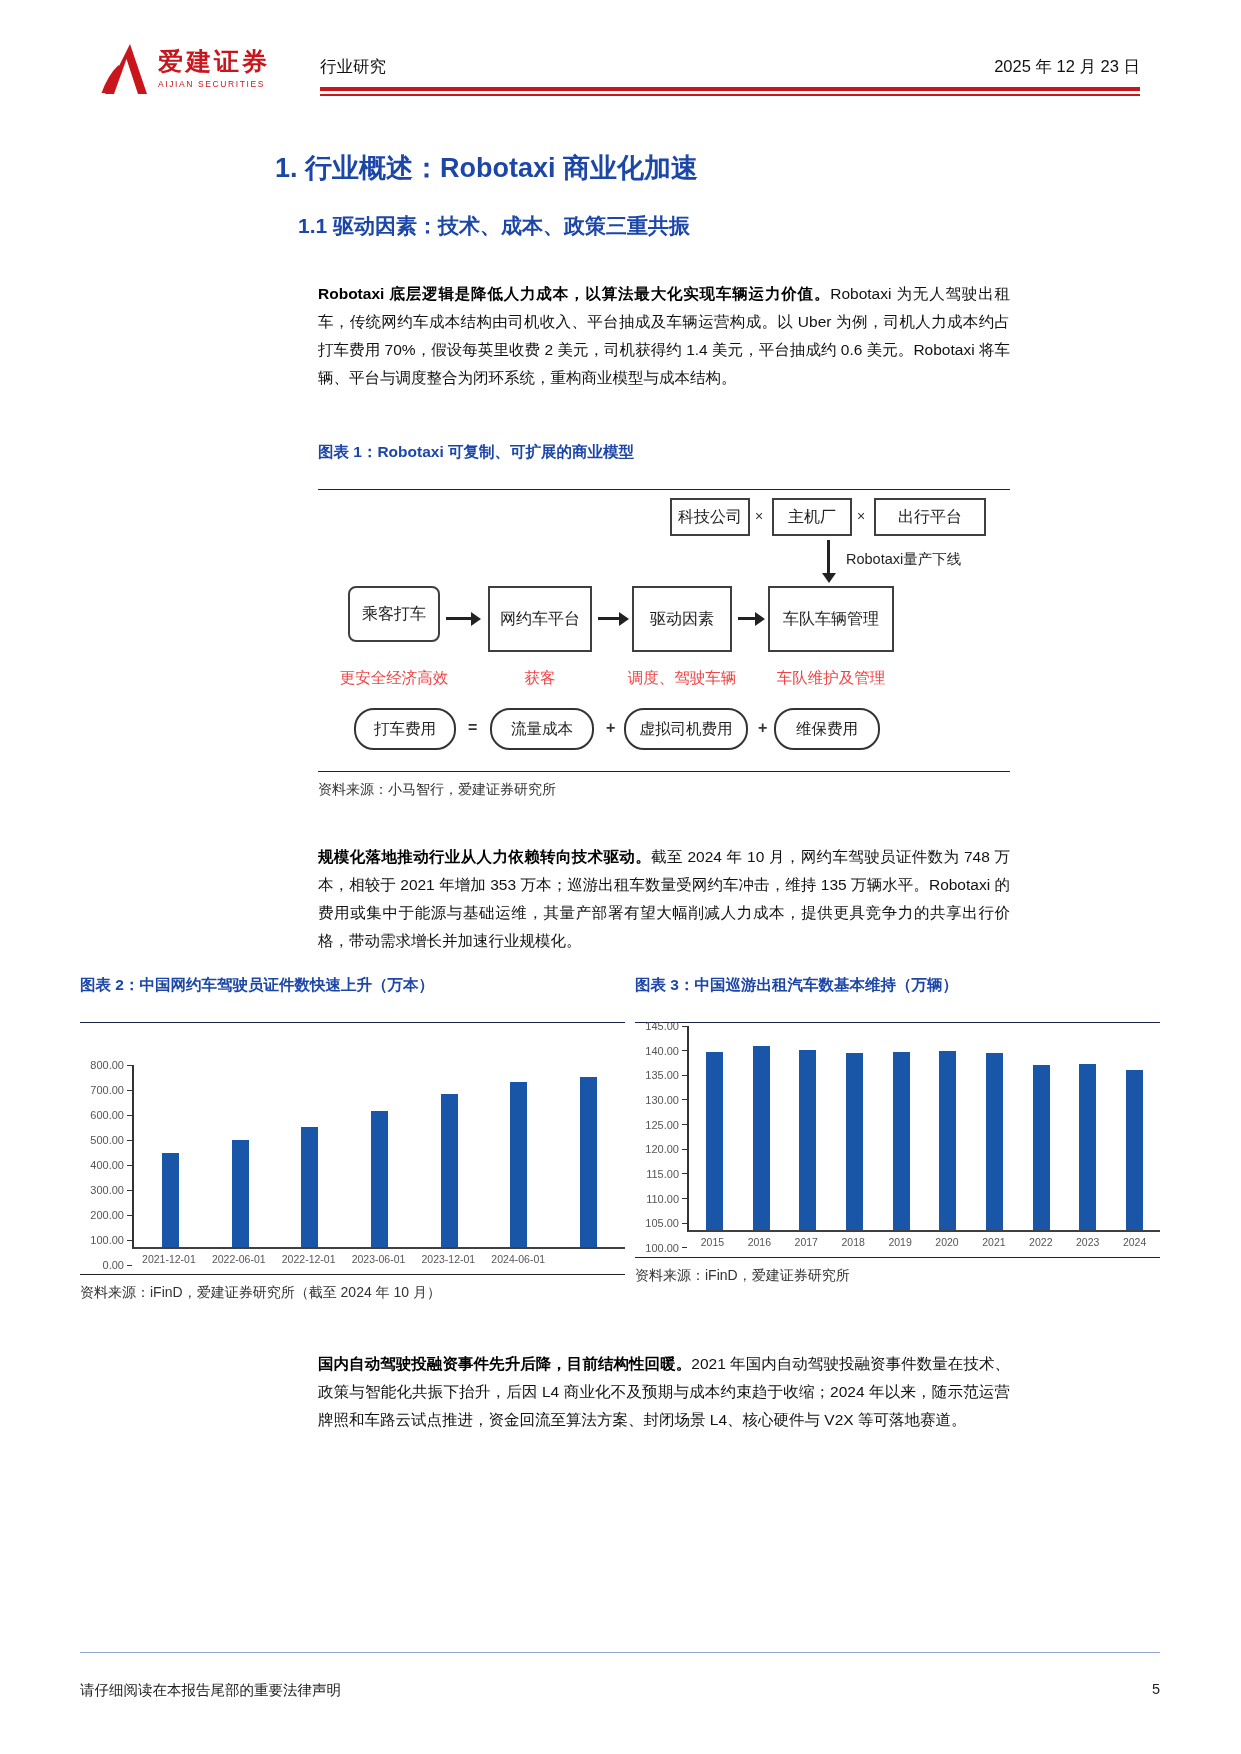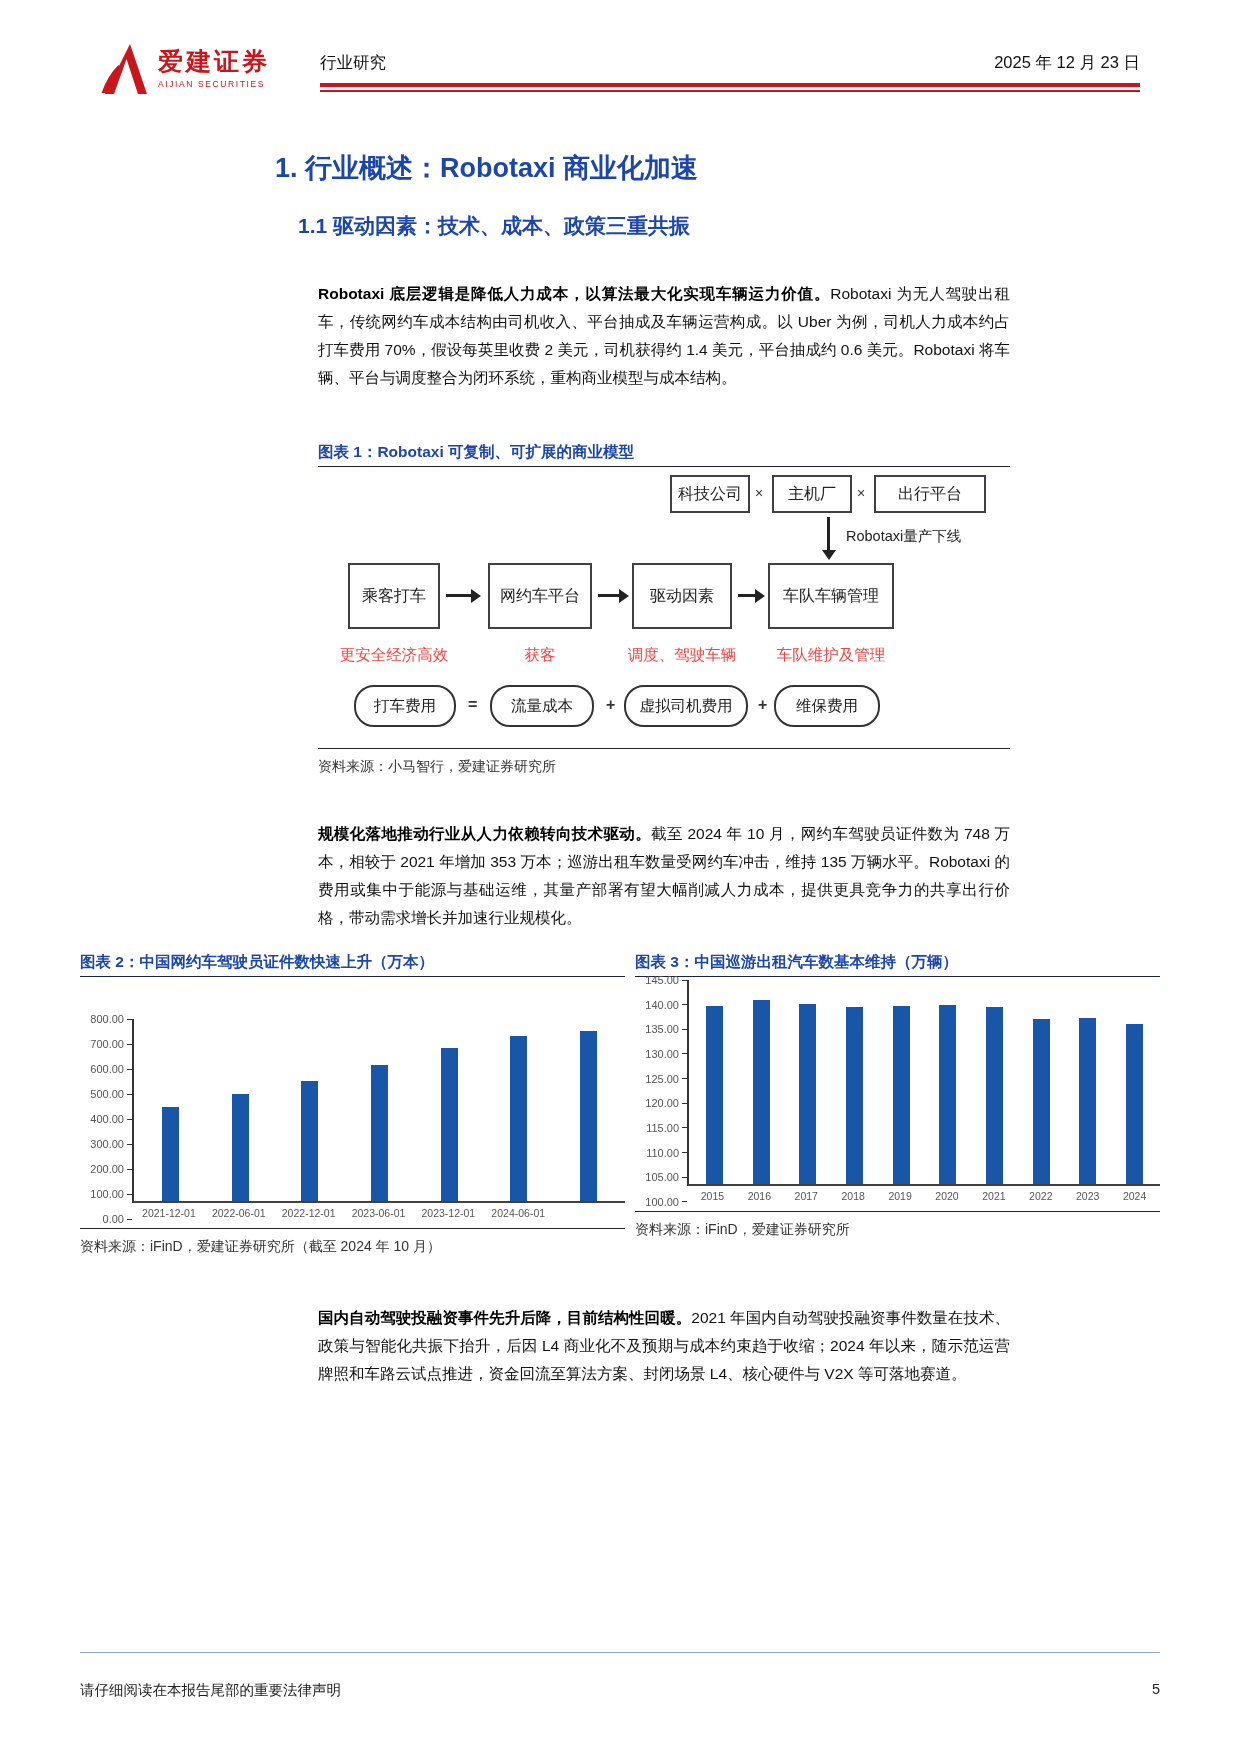--- a/index.html
+++ b/index.html
@@ -1,42 +1,42 @@
 <!DOCTYPE html>
 <html><head>
 <meta charset="utf-8">
 <style>
   html,body{margin:0;padding:0;background:#e8e8e8;}
   .page{
     position:relative;width:1241px;height:1754px;background:#fff;margin:0 auto;
     font-family:"Liberation Sans","DejaVu Sans",sans-serif;color:#1a1a1a;overflow:hidden;
   }
   
-  .header{display:flex;align-items:center;padding:42px 101px 0 100px;}
+  .header{display:flex;align-items:flex-end;padding:42px 101px 0 100px;}
   .logo{display:flex;align-items:center;width:220px;gap:8px;}
   .logo-mark{width:50px;height:54px;flex:0 0 auto;}
   .logo-text{display:flex;flex-direction:column;line-height:1;}
   .logo-cn{font-size:25px;font-weight:bold;color:#c9161d;letter-spacing:3px;}
   .logo-en{font-size:8.5px;color:#c9161d;letter-spacing:1.6px;margin-top:6px;}
   .header-right{flex:1;padding-top:6px;}
   .header-row{display:flex;justify-content:space-between;align-items:baseline;font-size:16.5px;color:#111;}
   .red-rules{margin-top:9px;}
   .red-rule-1{height:4px;background:#c9161d;}
   .red-rule-2{height:2px;background:#c9161d;margin-top:3px;}
   
   .h1{margin:54px 0 16px 275px;font-size:27px;font-weight:bold;color:#1c46a8;}
   .h2{margin:26px 0 0 298px;font-size:21px;font-weight:bold;color:#1c46a8;}
   
   .para{width:692px;margin-left:318px;font-size:15.5px;line-height:28px;text-align:justify;color:#111;}
   .para strong{color:#000;}
   .p1{margin-top:40px;}
   .p2{margin-top:44px;}
   .p3{margin-top:48px;}
   
-  .fig-title{font-size:15.5px;font-weight:bold;color:#1c46a8;padding-bottom:3px;border-bottom:1.7px solid #1b2140;}
+  .fig-title{font-size:15.5px;font-weight:bold;color:#1c46a8;padding-bottom:26px;border-bottom:1.7px solid #1b2140;}
   .fig-source{font-size:14px;color:#333;margin-top:9px;}
   .fig-bottomline{border-top:1.7px solid #222;margin-top:9px;}
   
   .figure1{width:692px;margin-left:318px;margin-top:50px;}
   .diagram{position:relative;width:692px;height:266px;margin-top:6px;}
   .dbox{position:absolute;border:2px solid #3f3f3f;background:#fff;display:flex;align-items:center;justify-content:center;
         font-size:16px;color:#222;box-sizing:border-box;}
   .dtimes{position:absolute;font-size:14px;color:#333;}
   .dnote{position:absolute;font-size:15.5px;color:#ef4444;text-align:center;width:150px;}
   .pill{position:absolute;border:2.2px solid #333;border-radius:20px;background:#fff;display:flex;align-items:center;justify-content:center;
@@ -113,21 +113,21 @@
 
       <div class="dbox" style="left:352px;top:2px;width:80px;height:38px;">科技公司</div>
       <div class="dtimes" style="left:437px;top:12px;">×</div>
       <div class="dbox" style="left:454px;top:2px;width:80px;height:38px;">主机厂</div>
       <div class="dtimes" style="left:539px;top:12px;">×</div>
       <div class="dbox" style="left:556px;top:2px;width:112px;height:38px;">出行平台</div>
 
       <div class="varrow" style="left:509px;top:44px;height:34px;"></div>
       <div class="arrow-label" style="left:528px;top:54px;">Robotaxi量产下线</div>
 
-      <div class="dbox" style="left:30px;top:90px;width:92px;height:66px;">乘客打车</div>
+      <div class="dbox" style="left:30px;top:90px;width:92px;height:56px;border-radius:8px;">乘客打车</div>
       <div class="harrow" style="left:128px;top:121px;width:26px;"></div>
       <div class="dbox" style="left:170px;top:90px;width:104px;height:66px;">网约车平台</div>
       <div class="harrow" style="left:280px;top:121px;width:22px;"></div>
       <div class="dbox" style="left:314px;top:90px;width:100px;height:66px;">驱动因素</div>
       <div class="harrow" style="left:420px;top:121px;width:18px;"></div>
       <div class="dbox" style="left:450px;top:90px;width:126px;height:66px;">车队车辆管理</div>
 
       <div class="dnote" style="left:1px;top:172px;">更安全经济高效</div>
       <div class="dnote" style="left:147px;top:172px;">获客</div>
       <div class="dnote" style="left:289px;top:172px;">调度、驾驶车辆</div>

